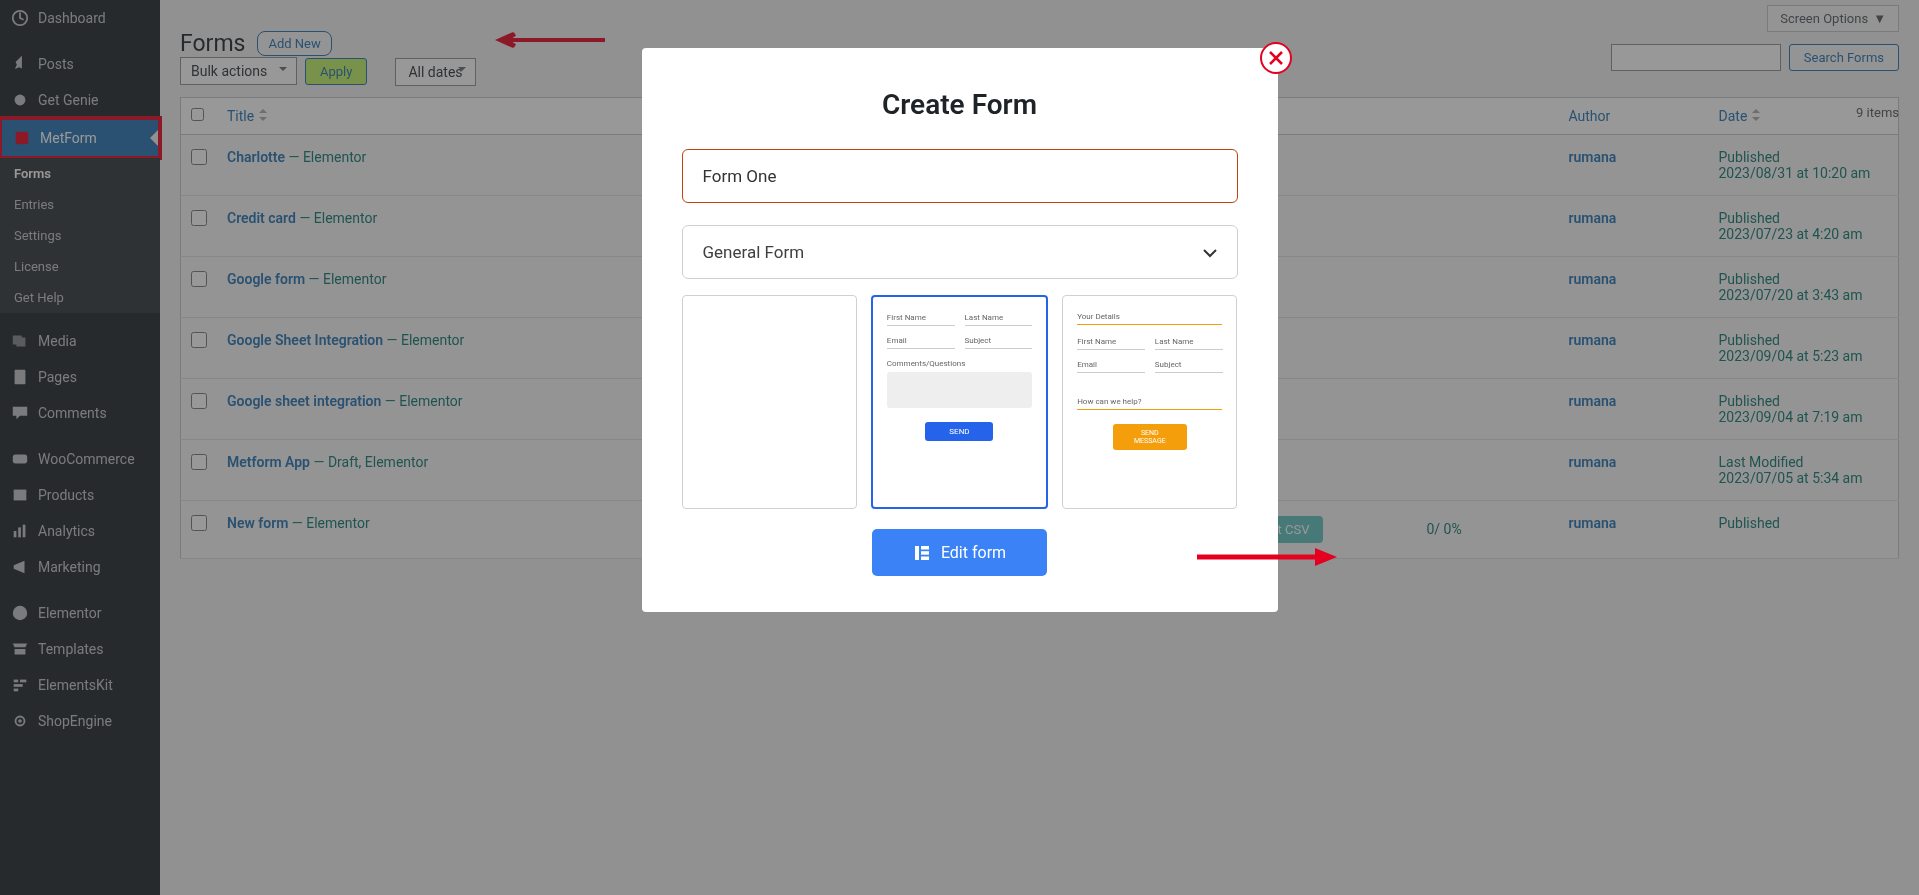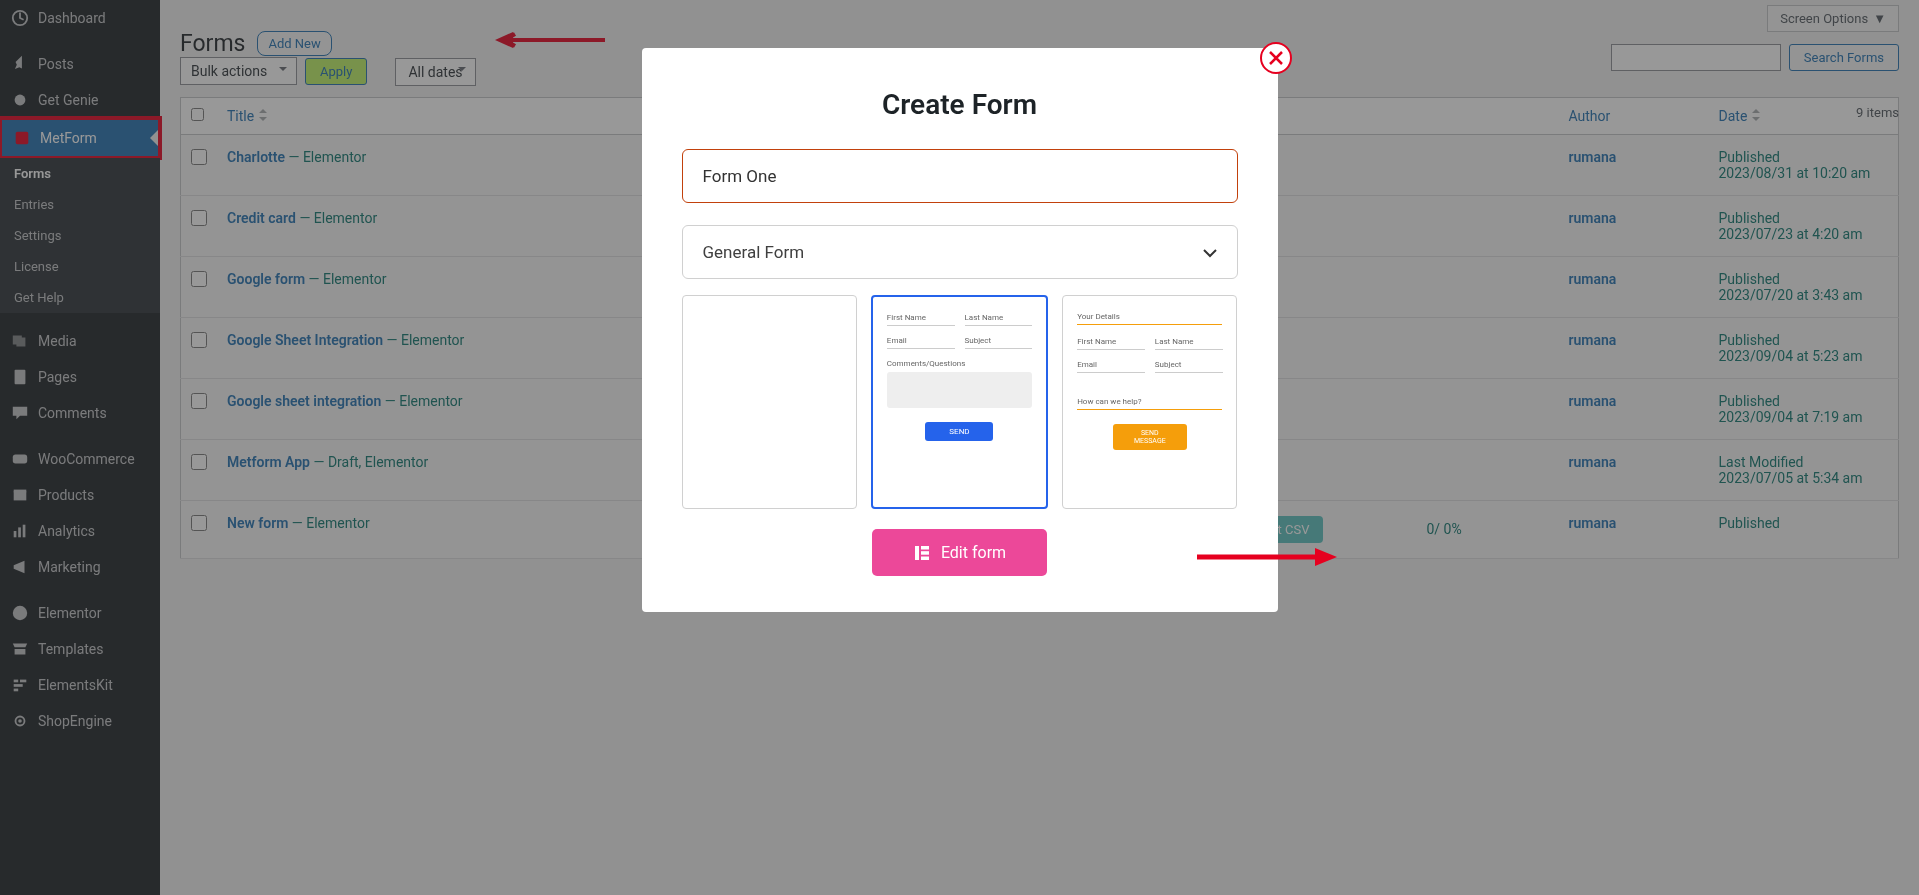--- a/index.html
+++ b/index.html
@@ -69,21 +69,21 @@
 .template.selected { border: 2px solid #2563eb; }
 .tmpl-row { display: flex; gap: 10px; margin-bottom: 10px; }
 .tmpl-field { flex: 1; }
 .tmpl-label { display: block; margin-bottom: 2px; font-size: 8px; }
 .tmpl-underline { border-bottom: 1px solid #ccc; height: 2px; }
 .tmpl-underline.orange { border-color: #f59e0b; }
 .tmpl-textarea { background: #eee; height: 36px; border-radius: 3px; margin-top: 4px; }
 .tmpl-btn { display: block; margin: 14px auto 0; padding: 5px 20px; font-size: 8px; color: #fff; border-radius: 3px; text-align: center; width: 68px; }
 .tmpl-btn.blue { background: #2563eb; }
 .tmpl-btn.orange { background: #f59e0b; width: 74px; font-size: 7px; }
-.edit-form-btn { display: flex; align-items: center; justify-content: center; gap: 10px; background: #ec4899; color: #fff; padding: 14px 24px; font-size: 16px; border-radius: 5px; margin: 8px auto 0; cursor: pointer; width: 175px; }
+.edit-form-btn { display: flex; align-items: center; justify-content: center; gap: 10px; background: #3b82f6; color: #fff; padding: 14px 24px; font-size: 16px; border-radius: 5px; margin: 8px auto 0; cursor: pointer; width: 175px; }
 .arrow-2 { position: absolute; left: 555px; bottom: 44px; color: #e6001f; }
 
 </style>
 </head>
 <body>
 
 <aside class="sidebar">
   <div class="menu-item">
     <span class="mi-icon">
         <svg width="18" height="18" viewBox="0 0 20 20" fill="currentColor">

